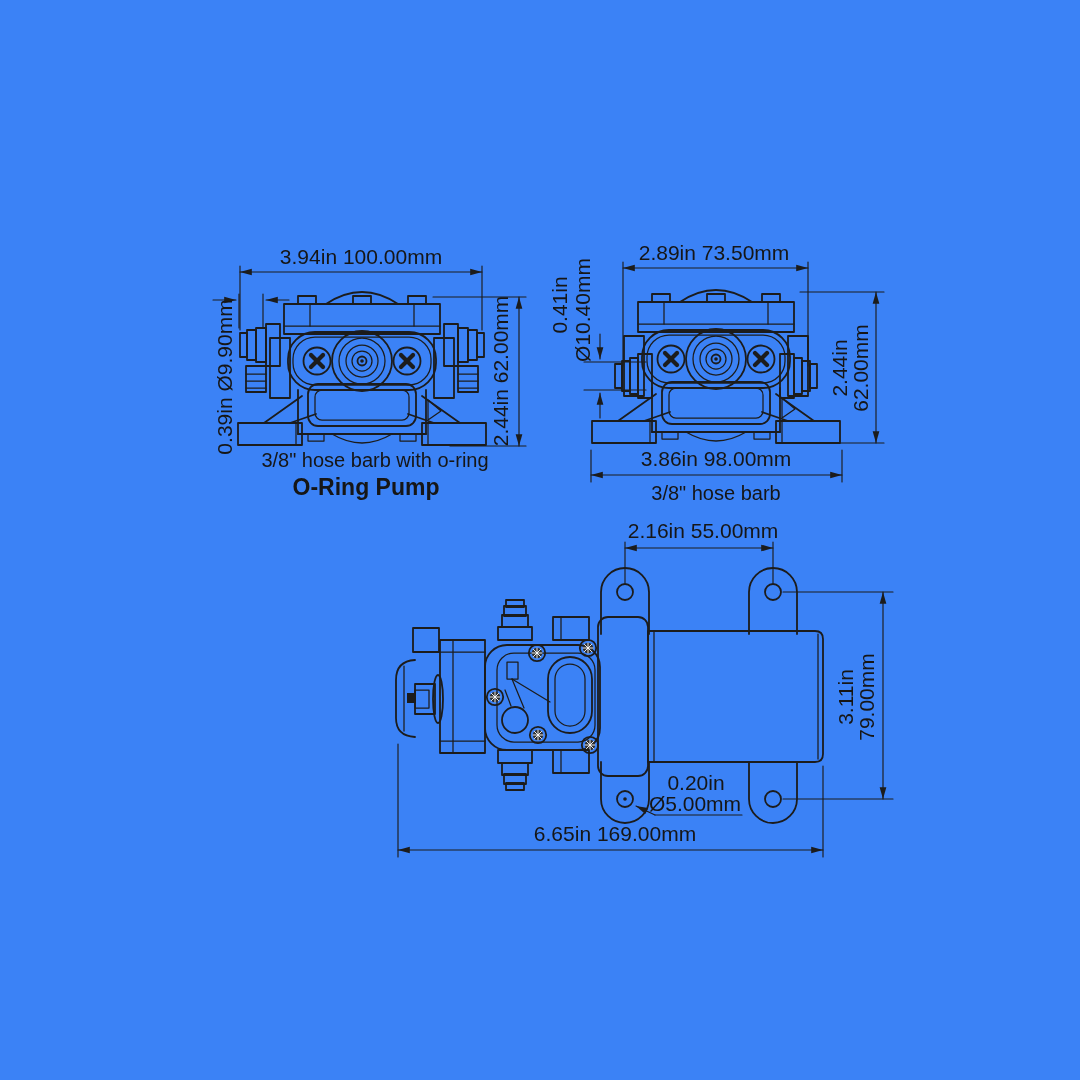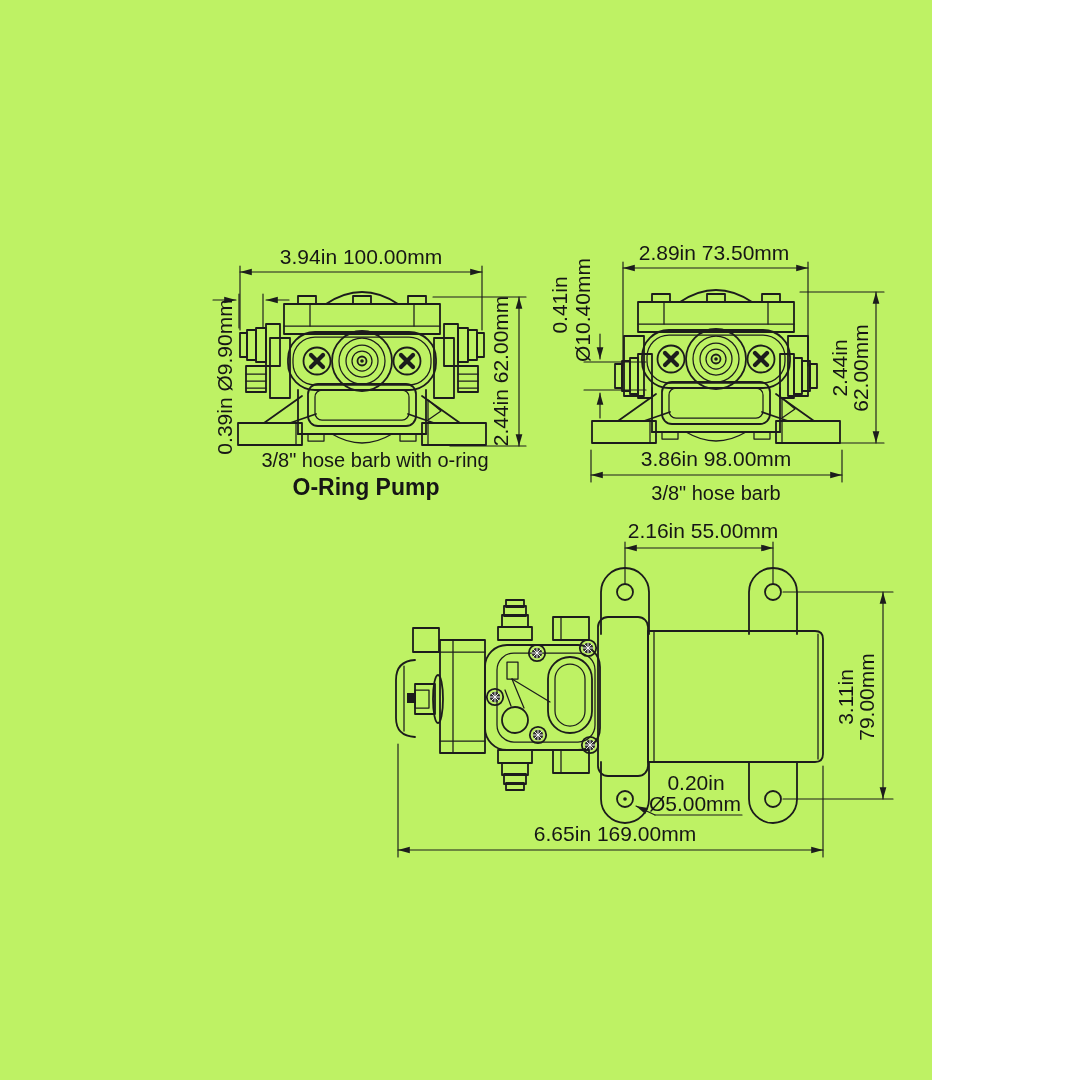--- a/index.html
+++ b/index.html
@@ -1,17 +1,17 @@
 <!DOCTYPE html>
 <html><head>
 <meta charset="utf-8">
 <style>
   html,body { margin:0; padding:0; background:#ffffff; }
   .canvas {
-    position:relative; width:932px; height:1080px; background:#bef264;
+    position:relative; width:1080px; height:1080px; background:#3b82f6;
     font-family:"Liberation Sans", sans-serif; overflow:hidden;
   }
   svg { display:block; }
   .draw  { stroke:#1c1c1c; stroke-width:1.8; fill:none; stroke-linecap:round; stroke-linejoin:round; }
   .thin  { stroke-width:1.25; }
   .dimln { stroke:#1c1c1c; stroke-width:1.15; fill:none; }
   .txt   { font-family:"Liberation Sans", sans-serif; font-size:21px; fill:#161616; }
   .cap   { font-size:20px; }
   .ttl   { font-size:23px; font-weight:bold; }
   .small { font-size:21px; }

